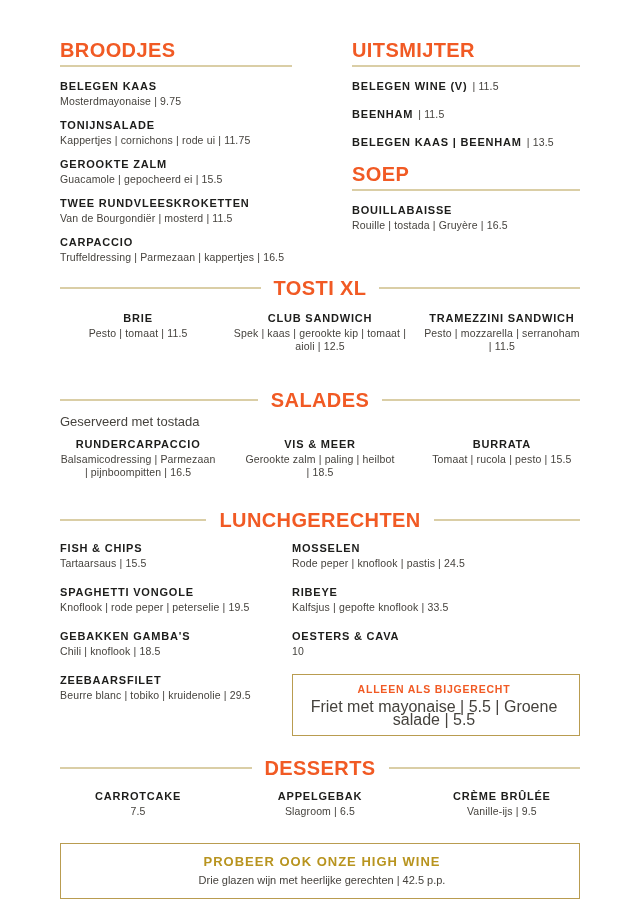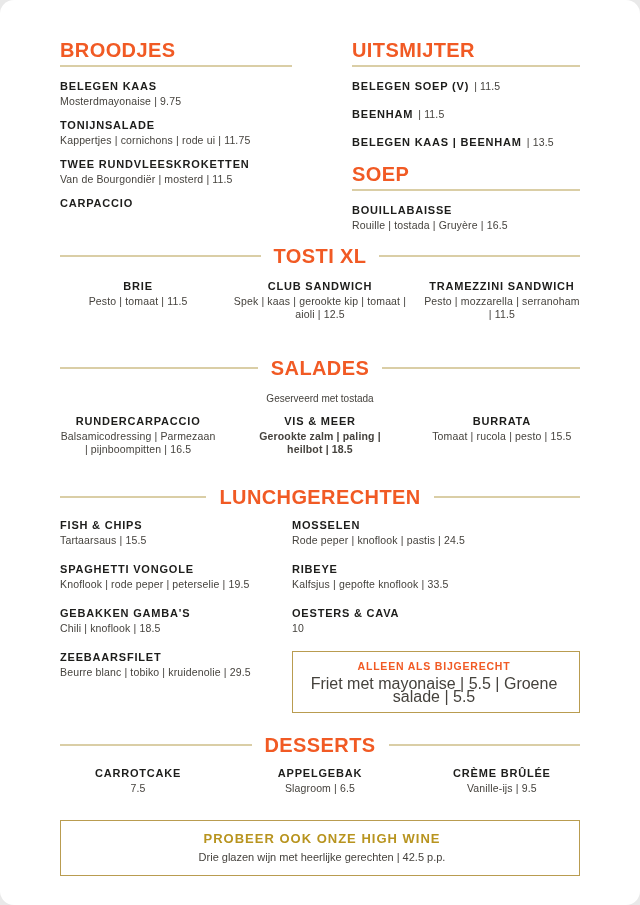--- a/index.html
+++ b/index.html
@@ -9,40 +9,40 @@
     --tan:#DACEA6;
     --gold-border:#B99C50;
     --gold-text:#B8941F;
     --footer-gray:#A8A295;
   }
   *{margin:0;padding:0;box-sizing:border-box;}
   html,body{background:#e9e9e9;}
   body{font-family:"Liberation Sans", sans-serif;-webkit-font-smoothing:antialiased;}
   .page{
     width:640px;height:905px;background:#ffffff;margin:0 auto;position:relative;
-    padding:40px 60px 0 60px;overflow:hidden;color:var(--ink);border-radius:14px;
+    padding:40px 60px 0 60px;overflow:hidden;color:var(--ink);
   }
   
   .col-head{margin-bottom:13px;}
   .col-head .t{font-size:20px;font-weight:800;letter-spacing:.4px;color:var(--orange);line-height:20px;}
   .col-head .rule{height:2px;background:var(--tan);margin-top:5px;}
   
   .m-item{margin-bottom:11px;}
   .m-name{font-size:11px;font-weight:700;letter-spacing:.8px;color:var(--ink);line-height:13px;}
   .m-desc{font-size:10.5px;color:var(--desc);line-height:13px;margin-top:2px;letter-spacing:.15px;}
   .m-line{display:flex;gap:5px;align-items:baseline;margin-bottom:15px;}
   .m-line .price{font-size:10.5px;color:var(--desc);font-weight:400;letter-spacing:.15px;}
   
   .top-grid{display:grid;grid-template-columns:232px 1fr;column-gap:60px;}
   .soep-head{margin-top:4px;}
   
   .section-head{display:flex;align-items:center;gap:13px;}
   .section-head .line{flex:1;height:2px;background:var(--tan);}
   .section-head .title{font-size:20px;font-weight:800;letter-spacing:.4px;color:var(--orange);line-height:20px;}
-  .section-sub{text-align:center;font-size:10px;color:var(--desc);margin-top:14px;line-height:13px;}
+  .section-sub{font-size:13px;color:var(--desc);margin-top:5px;line-height:13px;}
   
   .grid3{display:grid;grid-template-columns:1fr 1.15fr 1fr;column-gap:14px;text-align:center;margin-top:14px;}
   .grid3 .m-desc{max-width:175px;margin-left:auto;margin-right:auto;}
   
   .lunch-grid{display:grid;grid-template-columns:232px 1fr;margin-top:12px;}
   .lunch-grid .m-item{margin-bottom:16px;}
   
   .gold-box{border:1.5px solid var(--gold-border);text-align:center;padding:8px 10px 9px 6px;}
   .side-box{margin-top:3px;}
   .side-box .bt{font-size:10.5px;font-weight:700;letter-spacing:.8px;color:var(--orange);line-height:13px;}
@@ -70,36 +70,41 @@
       </div>
       <div class="m-item">
         <div class="m-name">BELEGEN KAAS</div>
         <div class="m-desc">Mosterdmayonaise | 9.75</div>
       </div>
       <div class="m-item">
         <div class="m-name">TONIJNSALADE</div>
         <div class="m-desc">Kappertjes | cornichons | rode ui | 11.75</div>
       </div>
       <div class="m-item">
+        <div class="m-name">GEROOKTE ZALM</div>
+        <div class="m-desc">Guacamole | gepocheerd ei | 15.5</div>
+      </div>
+      <div class="m-item">
         <div class="m-name">TWEE RUNDVLEESKROKETTEN</div>
         <div class="m-desc">Van de Bourgondiër | mosterd | 11.5</div>
       </div>
       <div class="m-item">
         <div class="m-name">CARPACCIO</div>
+        <div class="m-desc">Truffeldressing | Parmezaan | kappertjes | 16.5</div>
       </div>
     </div>
 
     <div>
       <div>
         <div class="col-head">
           <div class="t">UITSMIJTER</div>
           <div class="rule"></div>
         </div>
         <div class="m-line">
-          <span class="m-name">BELEGEN SOEP (V)</span>
+          <span class="m-name">BELEGEN WINE (V)</span>
           <span class="price">| 11.5</span>
         </div>
         <div class="m-line">
           <span class="m-name">BEENHAM</span>
           <span class="price">| 11.5</span>
         </div>
         <div class="m-line">
           <span class="m-name">BELEGEN KAAS | BEENHAM</span>
           <span class="price">| 13.5</span>
         </div>
@@ -146,21 +151,21 @@
       <div class="line"></div>
     </div>
     <div class="section-sub">Geserveerd met tostada</div>
     <div class="grid3" style="margin-top:10px;">
       <div class="m-item">
         <div class="m-name">RUNDERCARPACCIO</div>
         <div class="m-desc">Balsamicodressing | Parmezaan | pijnboompitten | 16.5</div>
       </div>
       <div class="m-item">
         <div class="m-name">VIS &amp; MEER</div>
-        <div class="m-desc" style="max-width:150px;font-weight:bold;">Gerookte zalm | paling | heilbot | 18.5</div>
+        <div class="m-desc" style="max-width:150px;">Gerookte zalm | paling | heilbot | 18.5</div>
       </div>
       <div class="m-item">
         <div class="m-name">BURRATA</div>
         <div class="m-desc">Tomaat | rucola | pesto | 15.5</div>
       </div>
     </div>
   </div>
 
   <div class="sec-lunch">
     <div class="section-head">

